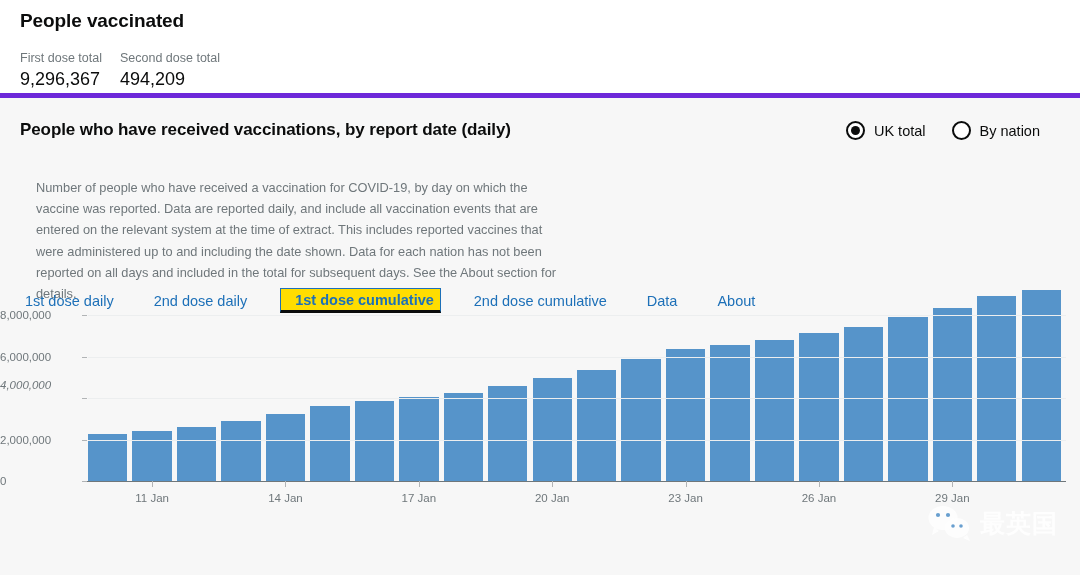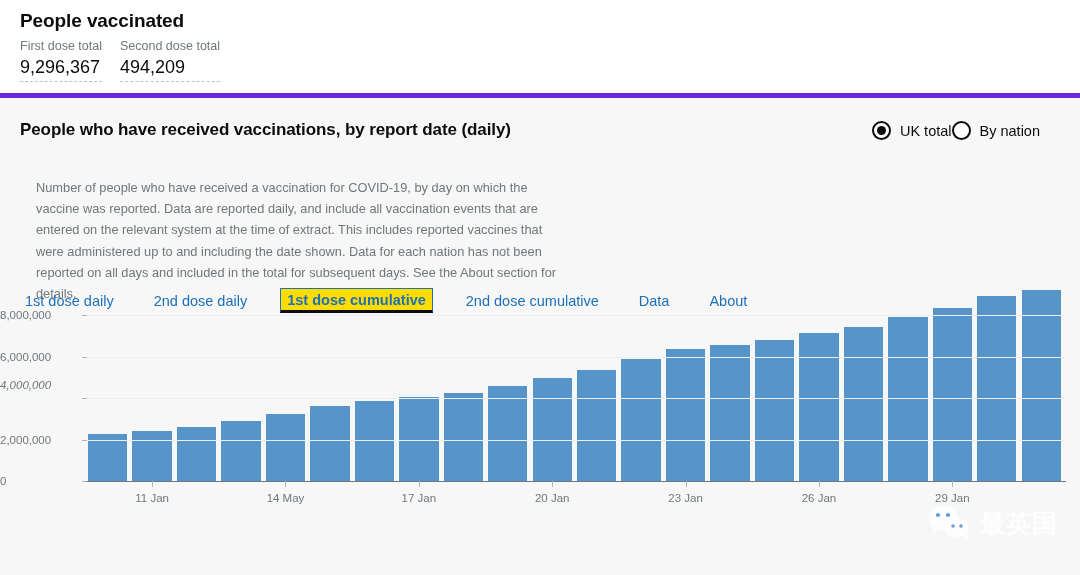--- a/index.html
+++ b/index.html
@@ -12,38 +12,38 @@
   .page{position:relative;width:1080px;height:575px;}
 
   
   .topbar{position:absolute;left:0;top:0;width:1003px;height:93px;background:#fff;}
   .topbar h1{
     position:absolute;left:20px;top:10px;margin:0;
     font-size:19px;font-weight:bold;color:#0b0c0c;letter-spacing:-0.1px;
   }
   .stats{position:absolute;left:20px;top:38px;display:flex;gap:18px;align-items:flex-start;}
   .stat{display:flex;flex-direction:column;}
-  .stat .lbl{font-size:12.5px;color:#6f777b;line-height:16px;}
+  .stat .lbl{font-size:12.5px;color:#6f777b;line-height:16px;margin-top:12px;}
   .stat .val{
     font-size:18px;color:#0b0c0c;line-height:24px;margin-top:1px;
     border-bottom:1px dashed #bfc1c3;display:inline-block;padding-bottom:2px;
   }
 
   
   .card{
     position:absolute;left:0;top:93px;width:1080px;height:482px;
     background:#f7f7f7;border-top:5px solid #6d28d9;
   }
   .card-title{
     position:absolute;left:20px;top:22px;margin:0;
     font-size:17px;font-weight:bold;color:#0b0c0c;letter-spacing:-0.1px;
   }
 
   
-  .radios{position:absolute;right:40px;top:23px;display:flex;align-items:center;}
+  .radios{position:absolute;right:40px;top:23px;display:flex;gap:26px;align-items:center;}
   .radio{display:flex;align-items:center;gap:9px;cursor:pointer;}
   .radio .circle{
     width:19px;height:19px;border-radius:50%;border:2px solid #0b0c0c;
     background:#fff;box-sizing:border-box;display:flex;align-items:center;justify-content:center;flex:none;
   }
   .radio .dot{width:9px;height:9px;border-radius:50%;background:#0b0c0c;display:none;}
   .radio.on .dot{display:block;}
   .radio .rlbl{font-size:14.5px;color:#0b0c0c;white-space:nowrap;}
 
   
@@ -55,21 +55,21 @@
   
   .tabs{position:absolute;left:18px;top:190px;display:flex;align-items:center;gap:0;}
   .tab{
     font-size:14.5px;color:#1d70b8;padding:3px 6px;margin-right:26px;
     white-space:nowrap;cursor:pointer;background:transparent;
     border:1px solid transparent;box-sizing:border-box;
   }
   .tab.active{
     background:#ffdd00;color:#1d70b8;font-weight:bold;
     border:1px solid #1d70b8;border-bottom:3px solid #0b0c0c;
-    padding:3px 6px 2px 6px;
+    padding:3px 6px 2px 14px;
   }
 
   
   .chart{position:absolute;left:0;top:140px;width:1080px;height:342px;}
   .plot{position:absolute;left:88px;top:40px;width:978px;height:203px;}
   .gridline{position:absolute;left:0;width:100%;height:1px;background:#eceeef;}
   .axis-base{position:absolute;left:-6px;top:203px;width:984px;height:1px;background:#6f777b;}
   .ylab{
     position:absolute;right:1082px;font-size:11.5px;color:#6f777b;
     transform:translateY(-50%);white-space:nowrap;text-align:left;
@@ -186,21 +186,21 @@
         </div>
       <div id="ylabels">
           <div class="ylab" style="top: 243px; left: 0px; width: 76px; right: auto;">0</div>
           <div class="ylab" style="top: 201.571px; left: 0px; width: 76px; right: auto;">2,000,000</div>
           <div class="ylab" style="top: 147px; left: 0px; width: 76px; right: auto; font-style: italic;">4,000,000</div>
           <div class="ylab" style="top: 118.714px; left: 0px; width: 76px; right: auto;">6,000,000</div>
           <div class="ylab" style="top: 77.2857px; left: 0px; width: 76px; right: auto;">8,000,000</div>
         </div>
       <div id="xlabels">
           <div class="xlab" style="left: 152.126px; top: 254px;">11 Jan</div>
-          <div class="xlab" style="left: 285.489px; top: 254px;">14 May</div>
+          <div class="xlab" style="left: 285.489px; top: 254px;">14 Jan</div>
           <div class="xlab" style="left: 418.853px; top: 254px;">17 Jan</div>
           <div class="xlab" style="left: 552.217px; top: 254px;">20 Jan</div>
           <div class="xlab" style="left: 685.58px; top: 254px;">23 Jan</div>
           <div class="xlab" style="left: 818.944px; top: 254px;">26 Jan</div>
           <div class="xlab" style="left: 952.308px; top: 254px;">29 Jan</div>
         </div>
 
       <div class="wm">
         <svg width="46" height="38" viewBox="0 0 46 38">
           <ellipse cx="16" cy="14" rx="14.5" ry="12" fill="#ffffff" opacity="0.92"></ellipse>

